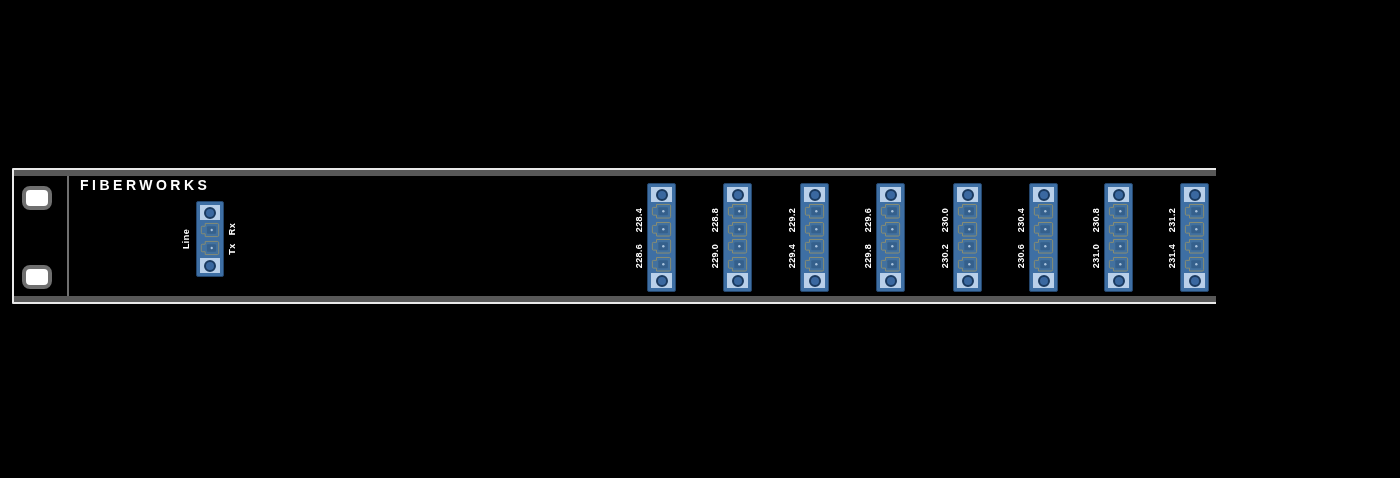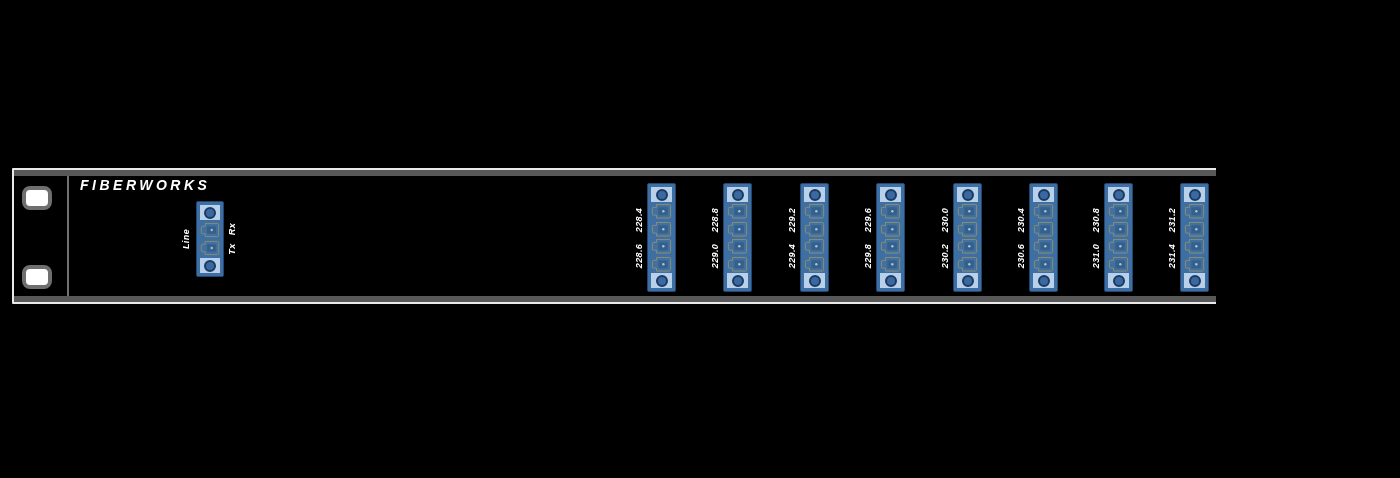--- a/index.html
+++ b/index.html
@@ -1,17 +1,17 @@
 <!DOCTYPE html>
 <html style="--connector-body: #3e6fa4; --connector-outline: #24466d; --connector-flange: #b9d0ea; --flange-hole: #3a68a0; --flange-hole-ring: #1a3a60; --lc-outline: #8d8f70; --lc-fill: #42719f; --lc-inner: #35608c; --lc-dot: #a9c3de; --panel-border: #e9e9e9; --bevel: #585858; --divider: #707070; --hardware: #6f6f6f; --label-text: #ffffff;"><head>
 <meta charset="utf-8">
 <style>
   html,body { margin:0; padding:0; background:#000; }
   .stage { position:relative; width:1216px; height:478px; background:#000; overflow:hidden;
-           font-family:"Liberation Sans", sans-serif;font-style:italic; }
+           font-family:"Liberation Sans", sans-serif; }
 
   .panel { position:absolute; left:12px; top:168px; width:1368px; height:132px;
            background:#000; border:2px solid var(--panel-border); border-radius:1px; }
 
   .bevel { position:absolute; left:0; width:100%; height:6px; background:var(--bevel); }
   .bevel-top { top:0; }
   .bevel-bottom { bottom:0; }
 
   .divider { position:absolute; top:6px; height:120px; width:2.5px; background:var(--divider); }
 

